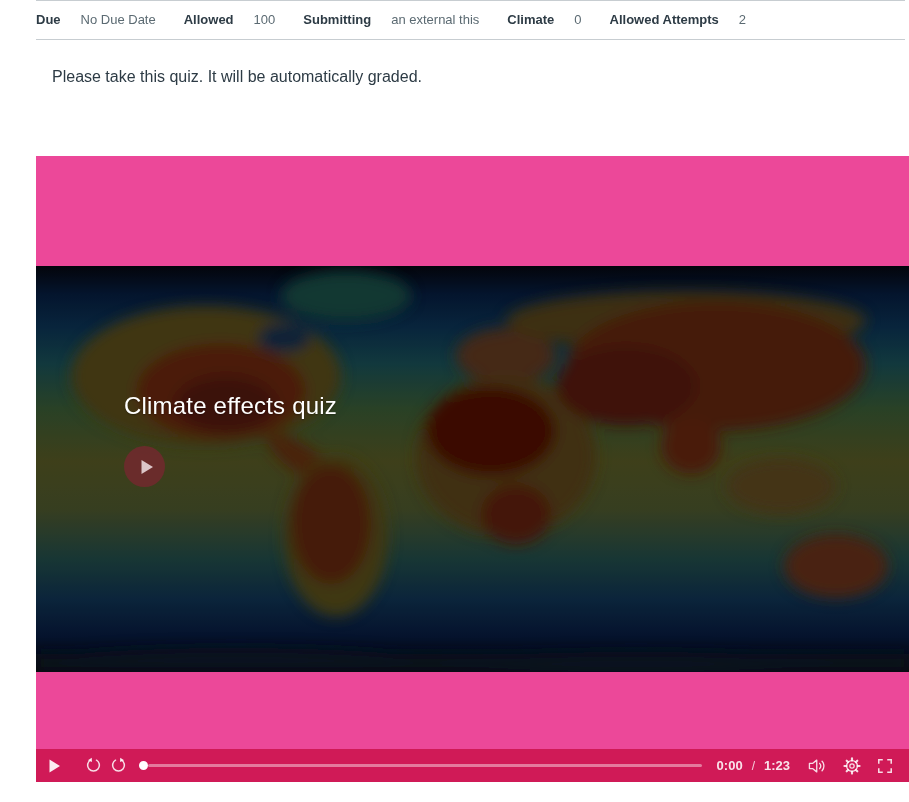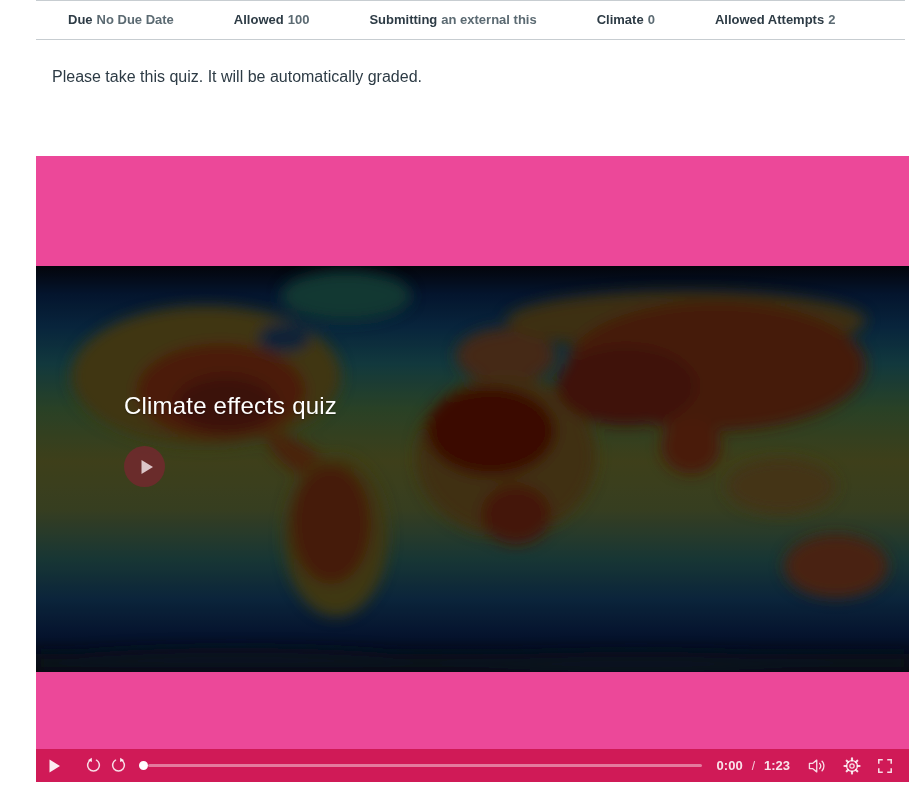--- a/index.html
+++ b/index.html
@@ -31,23 +31,23 @@
     width: 869px;
     border-top: 1px solid var(--divider);
     border-bottom: 1px solid var(--divider);
     padding: 11px 0;
     display: flex;
     align-items: center;
     column-gap: 28px;
     font-size: 13px;
     line-height: 16px;
   }
-  .meta-item { display: flex; column-gap: 4px; white-space: nowrap; margin-left: 32px; }
+  .meta-item { display: flex; column-gap: 20px; white-space: nowrap; }
   .meta-label { font-weight: 700; color: var(--header-text); }
-  .meta-value { font-weight: 700; color: var(--meta-value-text); }
+  .meta-value { font-weight: 400; color: var(--meta-value-text); }
 
   .instructions {
     margin: 28px 0 27px 52px;
     font-size: 16px;
     color: var(--header-text);
   }
 
   
   .video {
     position: absolute;

